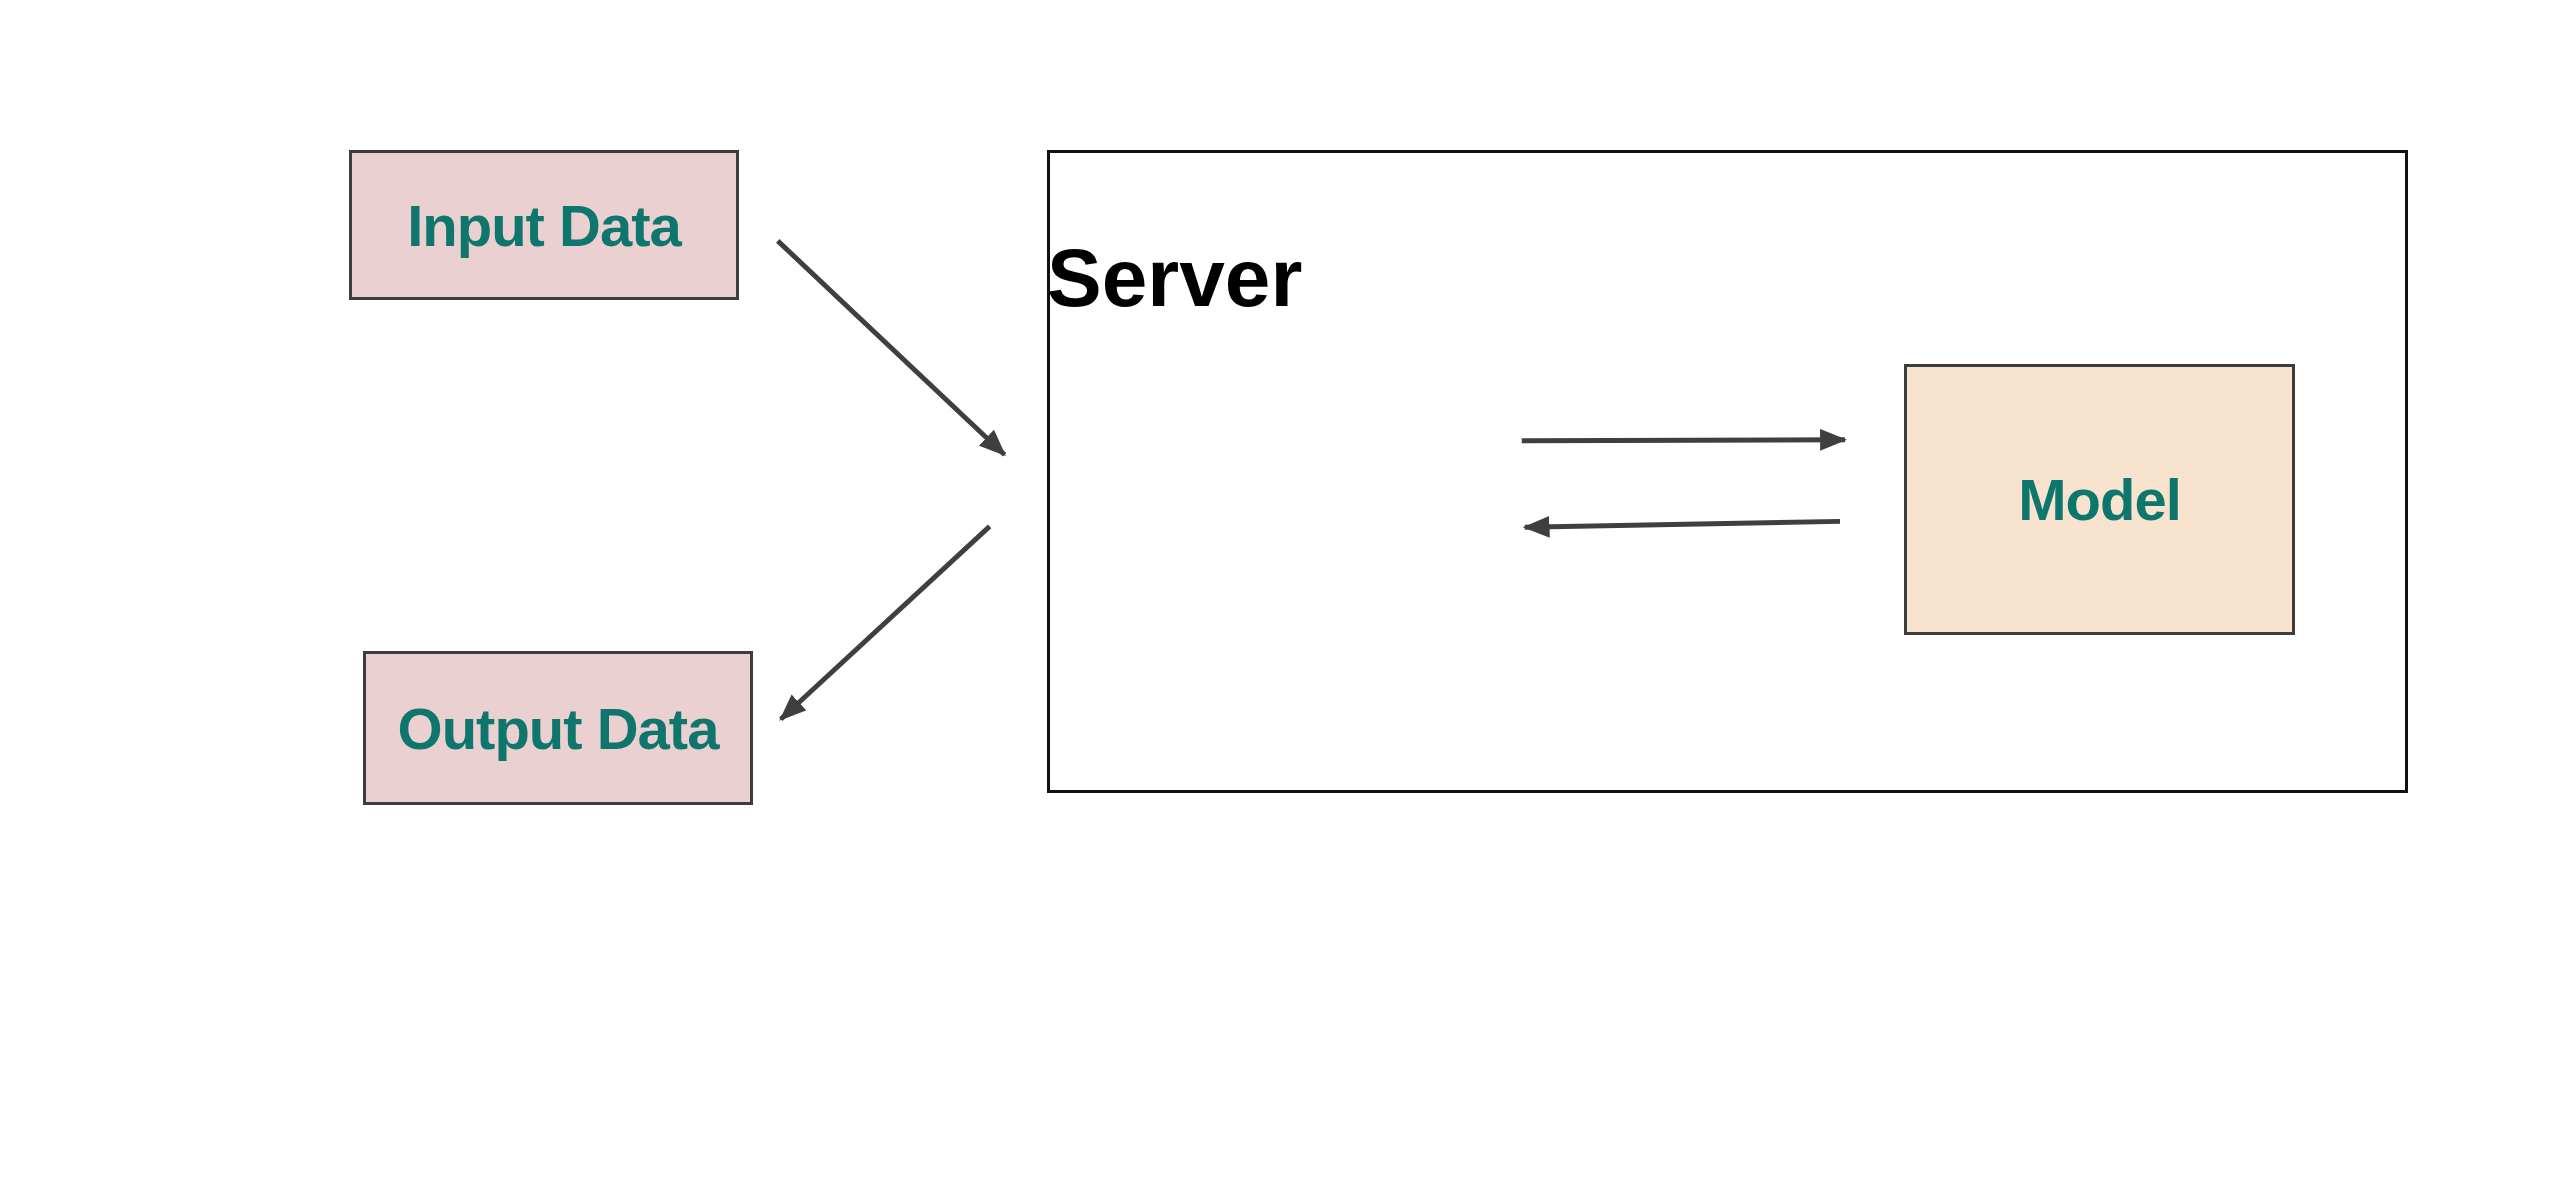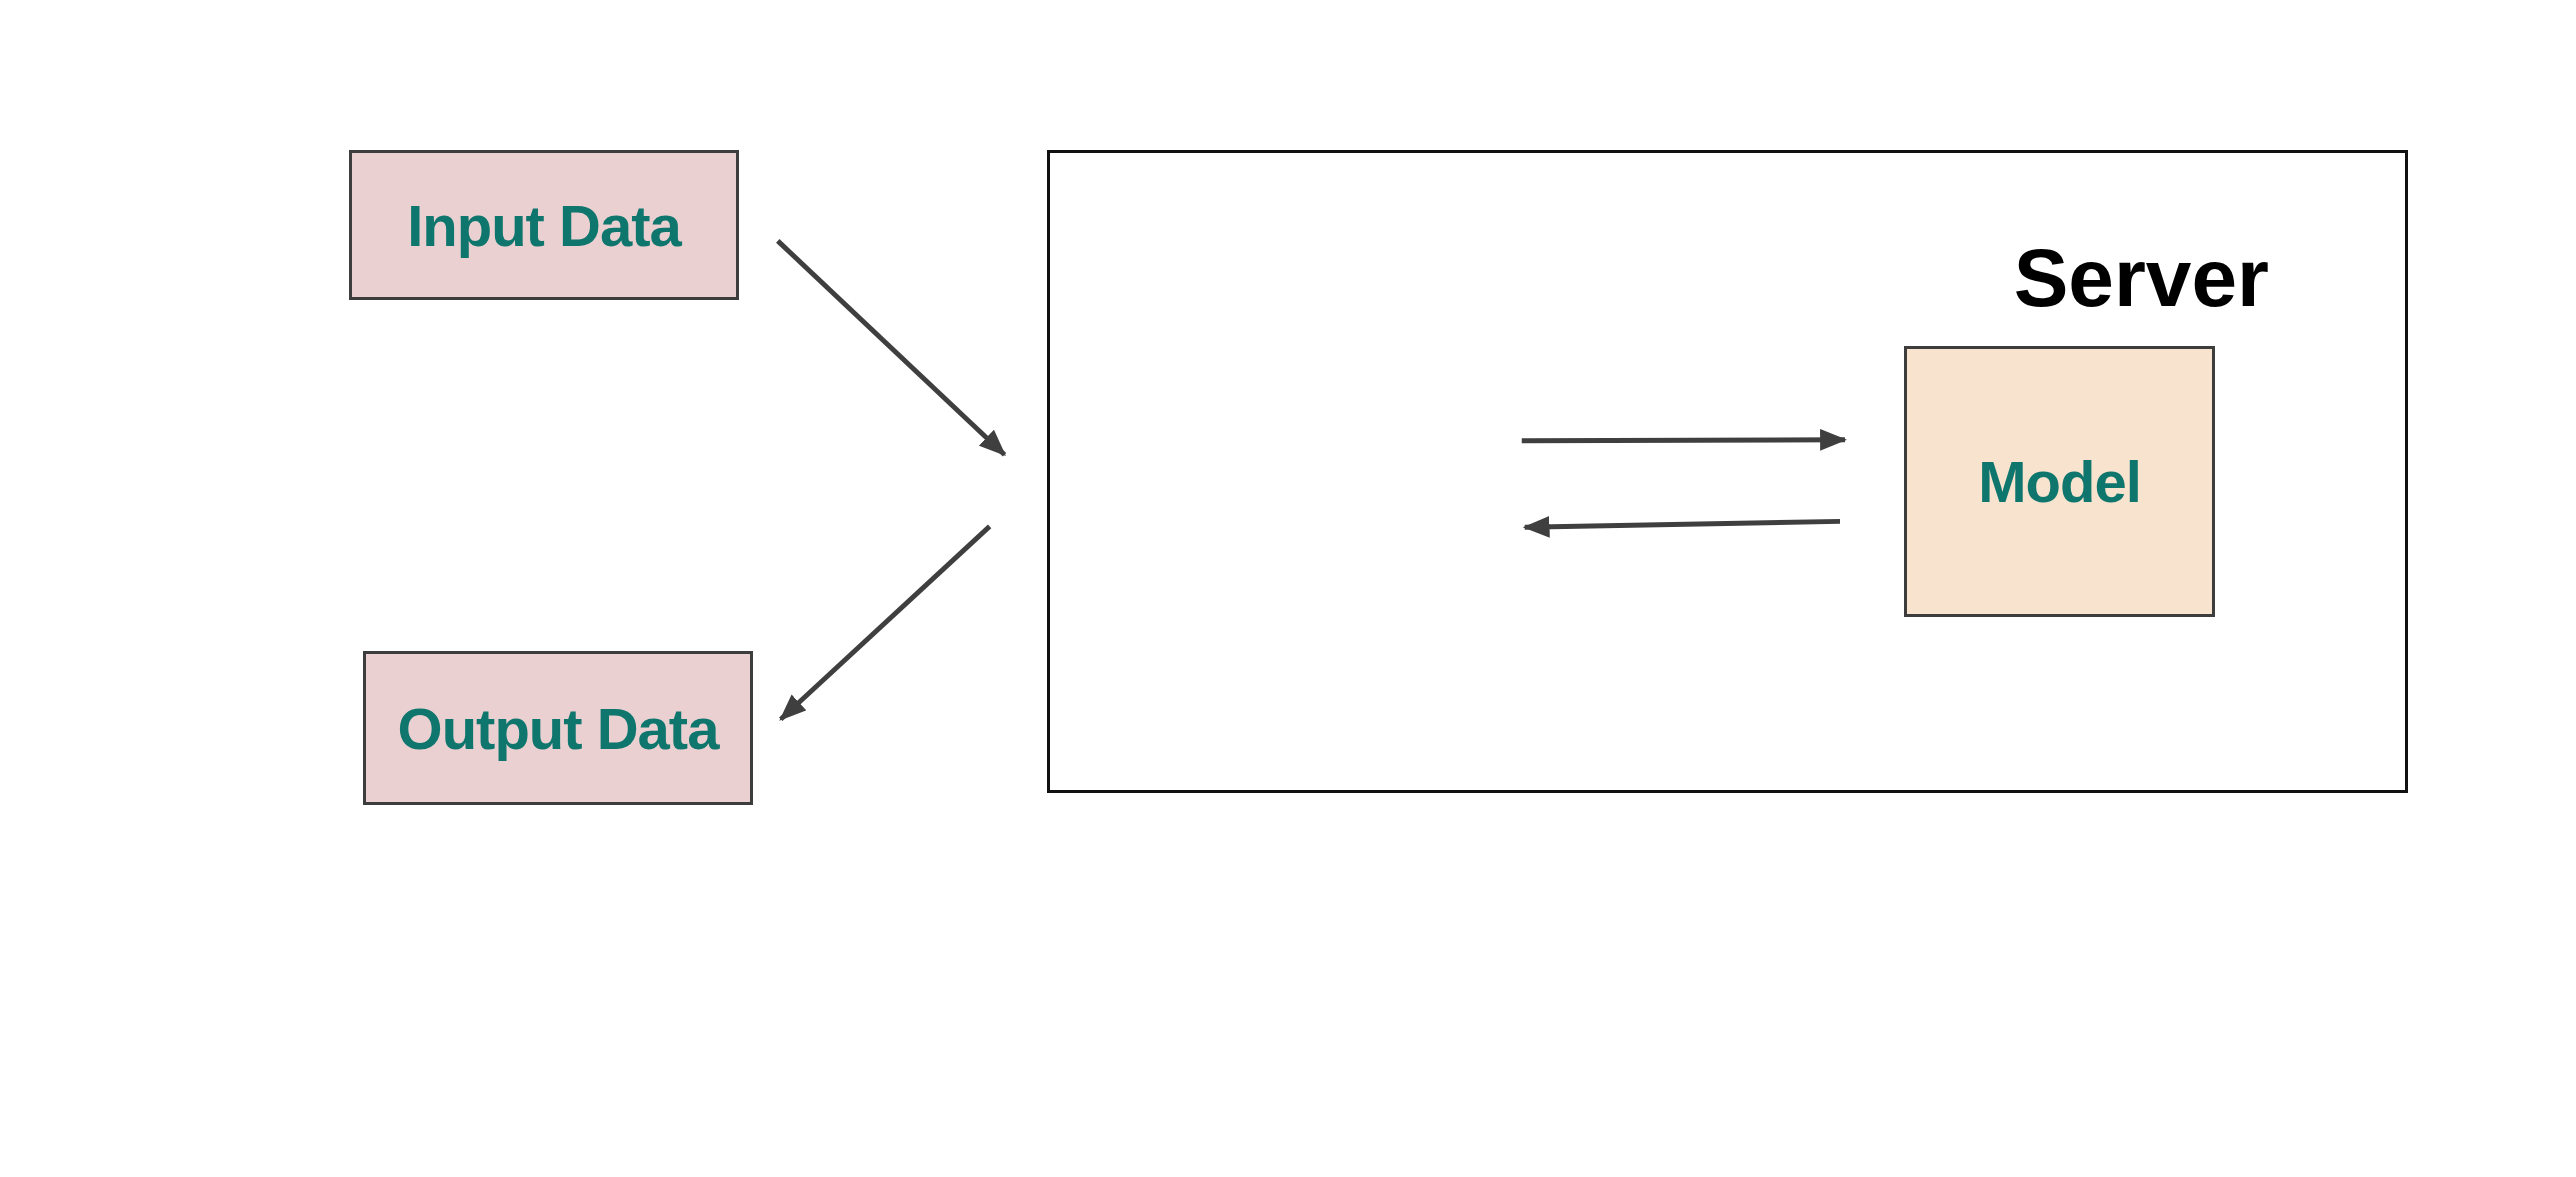--- a/index.html
+++ b/index.html
@@ -26,38 +26,38 @@
     font-size: 58px;
     color: #0f766e;
     letter-spacing: -1px;
   }
   .node--pink  { background: #ebd0d1; }
   .node--peach { background: #f7e3ce; }
 
   .node--input  { left: 349px;  top: 150px; width: 390px;  height: 150px; }
   .node--output { left: 349px;  top: 651px; width: 390px;  height: 154px; margin-left: 14px; }
   .node--rest   { left: 1074px; top: 347px; width: 391px;  height: 272px; }
-  .node--model  { left: 1904px; top: 346px; width: 311px;  height: 271px; }
+  .node--model  { left: 1904px; top: 364px; width: 391px;  height: 271px; }
 
   .server {
     position: absolute;
     left: 1047px;
     top: 150px;
     width: 1361px;
     height: 643px;
     box-sizing: border-box;
     border: 3px solid #111111;
     background: #ffffff;
   }
   .server-title {
     position: absolute;
     left: 1047px;
     top: 237px;
     width: 1222px;
-    text-align: right;
+    text-align: left;
     font-weight: bold;
     font-size: 82px;
     line-height: 82px;
     color: #000000;
   }
   .connector-layer {
     position: absolute;
     left: 0;
     top: 0;
     width: 2576px;

